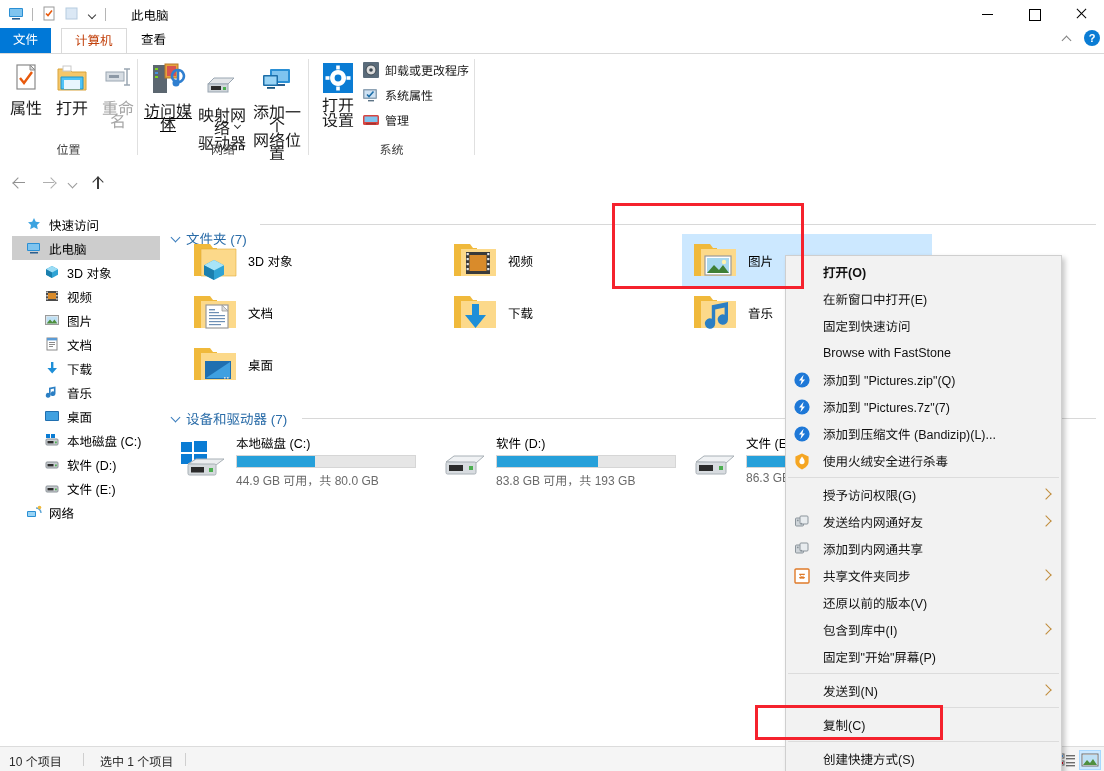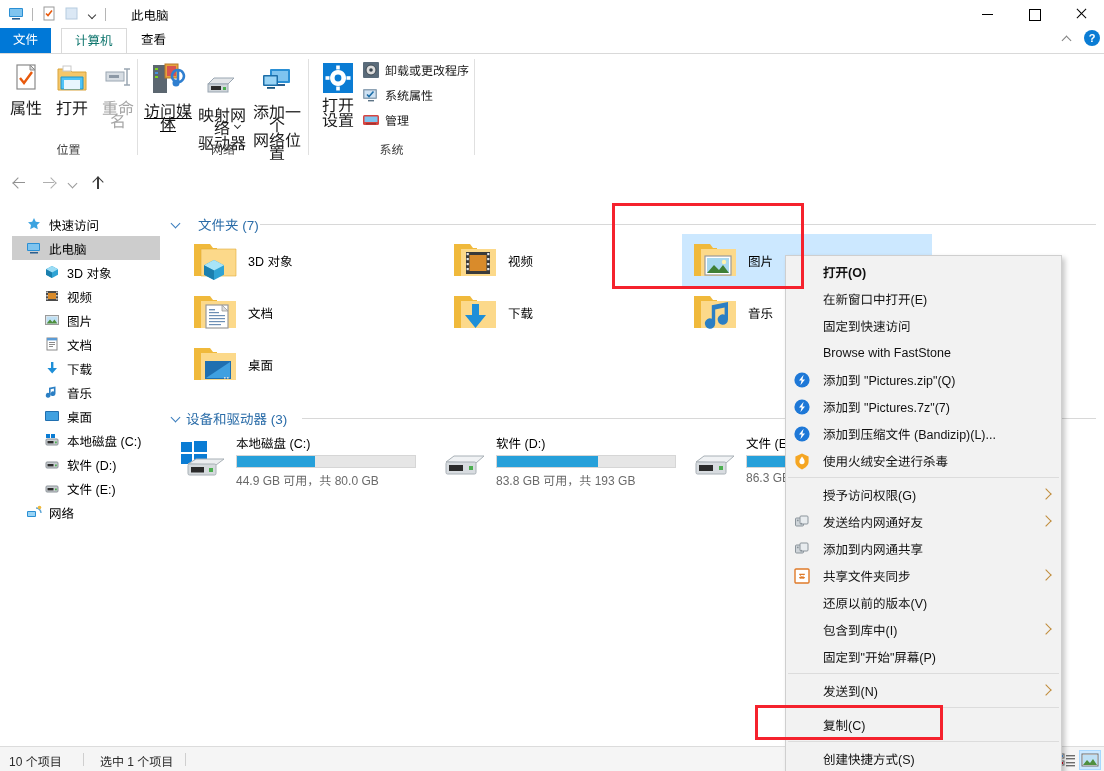--- a/index.html
+++ b/index.html
@@ -26,21 +26,21 @@
   .wc-min:after{content:"";position:absolute;left:16px;top:14px;width:11px;height:1px;background:#000;}
   .wc-max:after{content:"";position:absolute;left:17px;top:9px;width:10px;height:10px;border:1px solid #000;}
   .wc-close:before,.wc-close:after{content:"";position:absolute;left:17px;top:13px;width:13px;height:1px;background:#000;}
   .wc-close:before{transform:rotate(45deg);}
   .wc-close:after{transform:rotate(-45deg);}
 
   
   .tabstrip{position:absolute;left:0;top:28px;width:1104px;height:25px;background:#fff;text-align:right;}
   .tab{position:absolute;top:0;height:25px;line-height:25px;padding:0 13px;font-size:12.5px;cursor:default;}
   .tab-file{left:0;background:#0078d7;color:#fff;}
-  .tab-computer{left:61px;background:#fff;color:#0f766e;border:1px solid #d9d9d9;border-bottom:none;
+  .tab-computer{left:61px;background:#fff;color:#c2410c;border:1px solid #d9d9d9;border-bottom:none;
      box-sizing:border-box;height:27px;line-height:24px;font-family:Liberation Serif, serif;}
   .tab-view{left:128px;color:#000;}
   .ribbon-right{position:absolute;right:4px;top:30px;display:flex;align-items:center;gap:9px;}
   .chev-up{width:16px;height:16px;position:relative;}
   .chev-up:after{content:"";position:absolute;left:4px;top:7px;width:6px;height:6px;
     border-left:1.2px solid #808080;border-top:1.2px solid #808080;transform:rotate(45deg);}
   .help-btn{width:16px;height:16px;border-radius:50%;background:#0a7cd4;color:#fff;
     font-size:11px;line-height:16px;text-align:center;font-weight:bold;}
 
   
@@ -461,21 +461,21 @@
             <rect x="2" y="8" width="7" height="4" fill="#9ad4f5"></rect>
             <path d="M10 4 a5 5 0 0 1 5 5" stroke="#5ba4d4" stroke-width="1.4" fill="none"></path>
             <circle cx="13.5" cy="3.5" r="1.8" fill="#f0b93b"></circle>
           </svg></span>
         <span>网络</span>
       </div>
     </div>
 
   <div class="content">
 
-    <div class="grp-header" style="left:8px;top:10px;gap:12px;">
+    <div class="grp-header" style="left:8px;top:24px;">
       <span class="grp-chev"></span>
       <span class="grp-title">文件夹 (7)</span>
     </div>
     <div class="grp-line" style="left:100px;top:20px;width:836px;"></div>
 
     <div id="folders">
         <div class="tile" style="left: 22px; top: 30px;">
           <span class="tile-ico"><svg width="50" height="48" viewBox="0 0 50 48">
      <path d="M4 8h16l3 4h4v28H4z" fill="#f0b93b"></path>
      <path d="M11 13h35v27H11z" fill="#fcd98a"></path>
@@ -559,21 +559,21 @@
                 <rect x="34" y="37" width="1.6" height="1.6"></rect>
                 <rect x="37" y="37" width="1.6" height="1.6"></rect>
               </g>
             </svg></span>
           <span class="tile-lbl">桌面</span>
         </div>
       </div>
 
     <div class="grp-header" style="left:8px;top:204px;">
       <span class="grp-chev"></span>
-      <span class="grp-title">设备和驱动器 (3)</span>
+      <span class="grp-title">设备和驱动器 (7)</span>
     </div>
     <div class="grp-line" style="left:142px;top:214px;width:794px;"></div>
 
     <div id="drives">
         <div class="drive" style="left: 12px; top: 226px;">
           <span class="drive-ico"><svg width="52" height="44" viewBox="0 0 52 44">
               <g fill="#0a7cd4">
                 <rect x="3" y="4" width="11" height="10"></rect>
                 <rect x="16" y="3" width="13" height="11"></rect>
                 <rect x="3" y="16" width="11" height="10"></rect>

